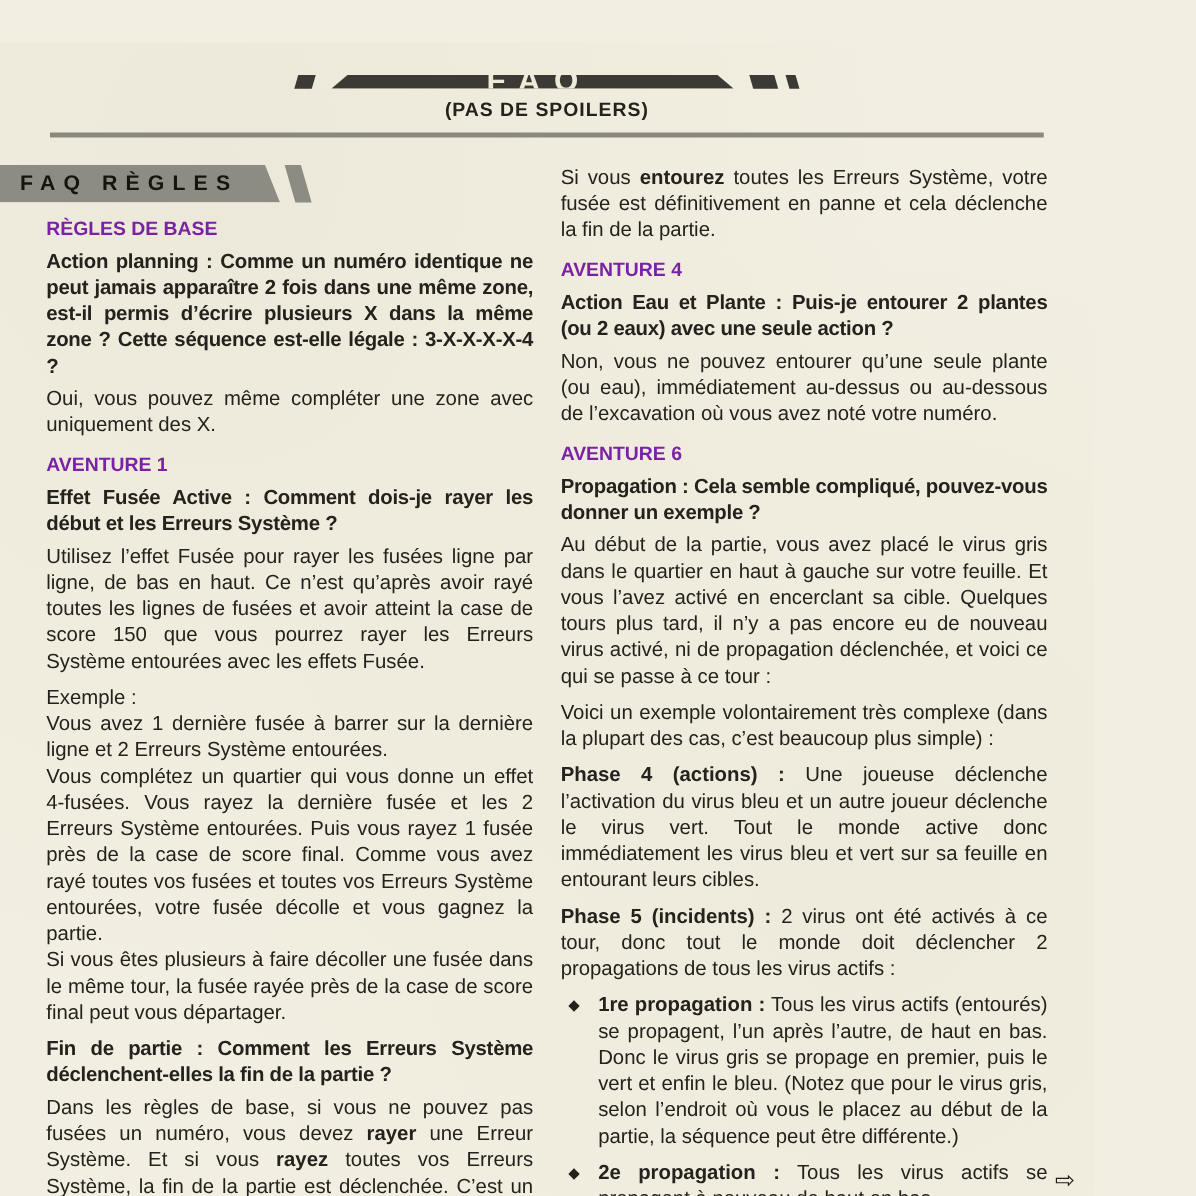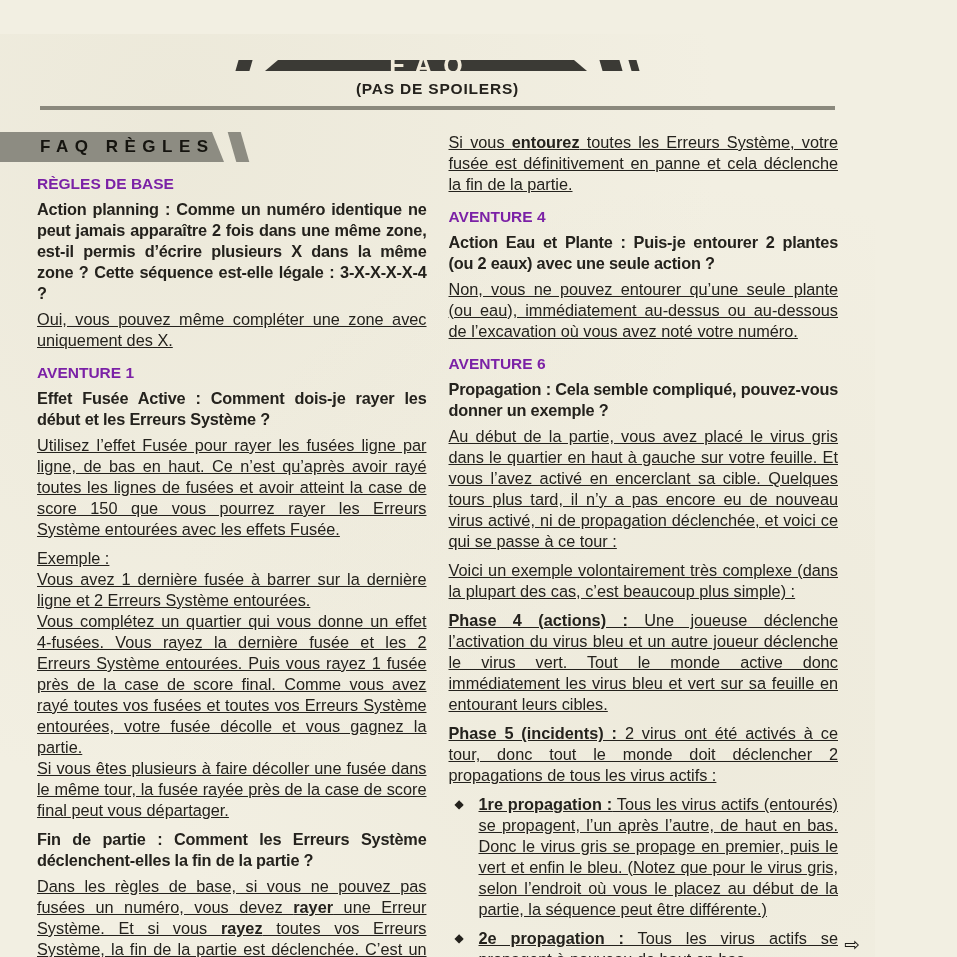--- a/index.html
+++ b/index.html
@@ -39,28 +39,28 @@
   }
   .rule{height:4px;background:var(--rule);margin:8px 40px 0 40px;}
   
   .columns{display:flex;gap:22px;padding:0 37px;margin-top:22px;}
   .col{flex:1;min-width:0;}
   
   .ribbon-row{display:flex;align-items:stretch;height:30px;margin-left:-37px;margin-bottom:13px;}
   .ribbon{
     width:224px;background:var(--band-gray);
     clip-path:polygon(0 0,calc(100% - 12px) 0,100% 100%,0 100%);
-    display:flex;align-items:center;padding-left:40px;
+    display:flex;align-items:center;padding-left:16px;
     font-weight:bold;font-size:17px;letter-spacing:6.5px;color:#15140f;
   }
   .ribbon-slash{width:13px;background:var(--band-gray);transform:skewX(16deg);margin-left:8px;}
   
   .sec-h{margin:13px 0 6px 0;font-size:15.5px;line-height:18px;font-weight:bold;color:var(--purple);}
   .q{margin:6px 0 5px 0;font-weight:bold;letter-spacing:-.2px;}
-  .a{margin:0 0 8px 0;text-decoration:underline;}
+  .a{margin:0 0 8px 0;}
   .a.tight{margin:0;}
   .q,.a{font-size:16.3px;line-height:21px;text-align:justify;}
   .a b,.q b{font-weight:bold;}
   .bullet{display:flex;margin:2px 0 8px 0;}
   .diamond{flex:0 0 30px;font-size:12px;line-height:21px;padding-left:6px;}
   .bullet .a{flex:1;margin:0;}
   .next-arrow{position:absolute;right:15px;bottom:37px;font-size:19px;line-height:1;color:#1d1c18;}
 </style>
 </head>
 <body>

